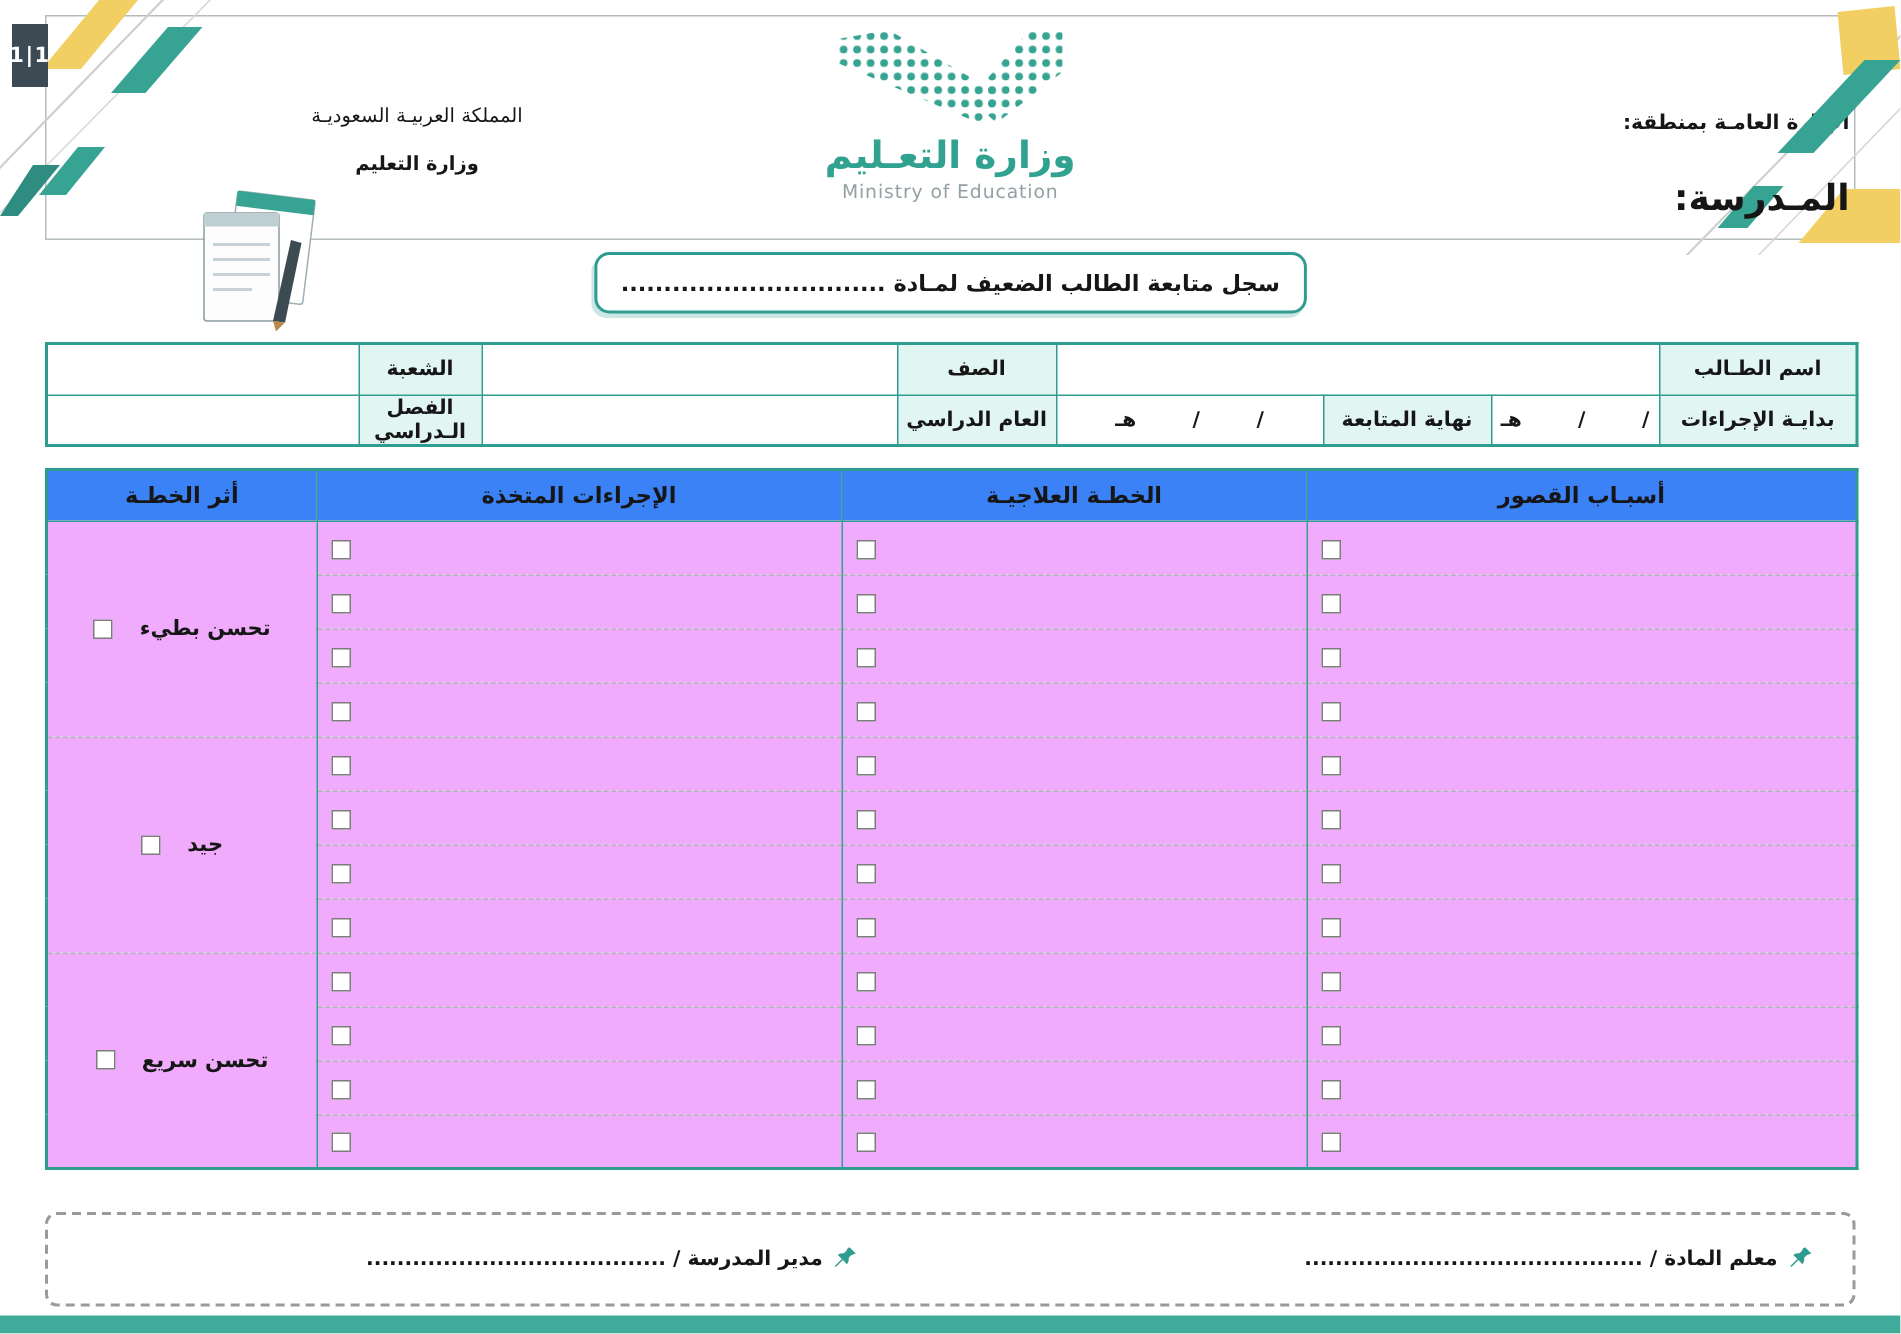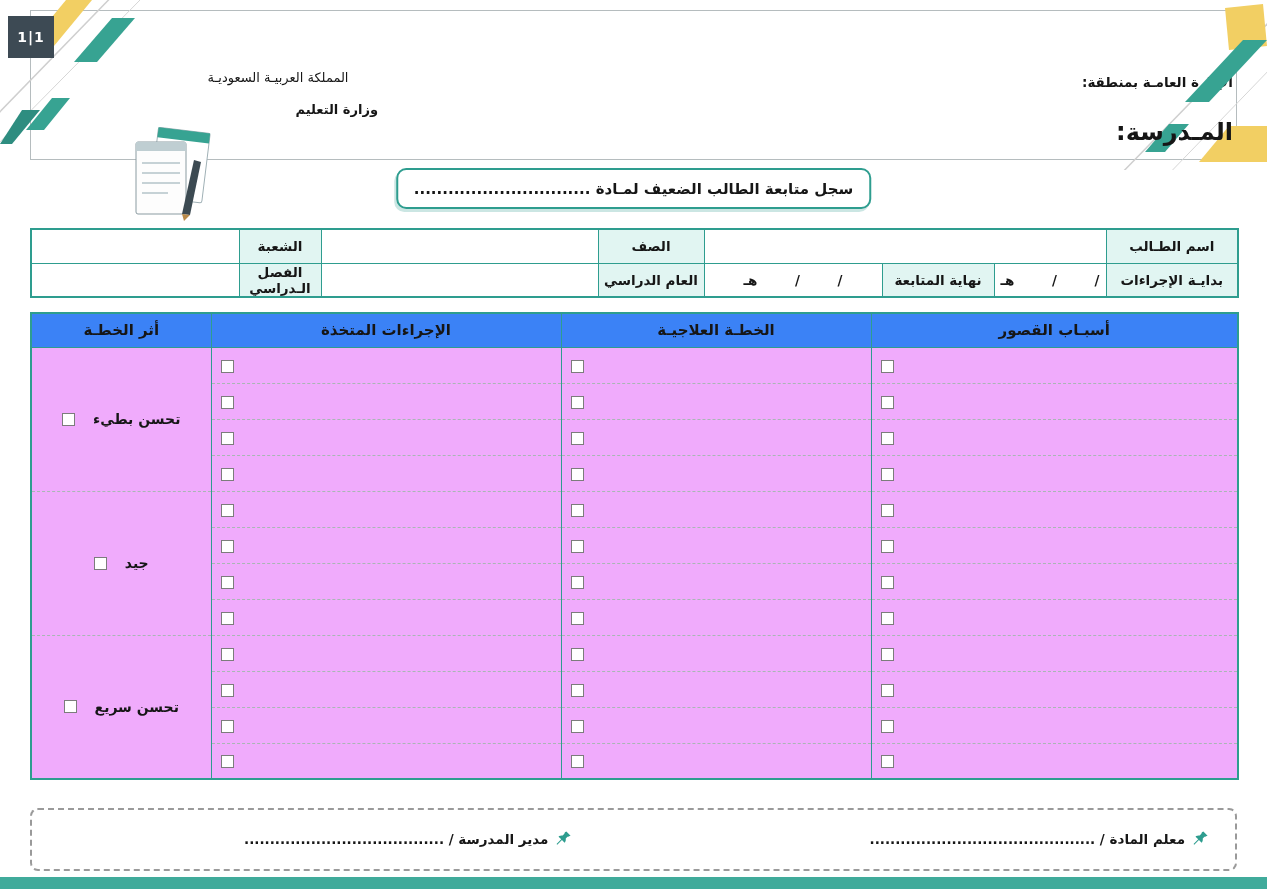--- a/index.html
+++ b/index.html
@@ -4,31 +4,31 @@
 <style>
   * { box-sizing: border-box; margin: 0; padding: 0; }
   body { background:#e8e8e8; font-family:"DejaVu Sans", sans-serif; }
   .page { position:relative; width:1267px; height:889px; background:#fff; overflow:hidden; color:#161616; }
 
   
   .deco { position:absolute; z-index:5; pointer-events:none; }
   .deco-tl { left:0; top:0; }
   .deco-tr { right:0; top:0; }
 
-  .page-indicator { position:absolute; left:8px; top:16px; width:46px; height:42px; background:#3d4a54;
+  .page-indicator { position:absolute; left:8px; top:16px; width:24px; height:42px; background:#3d4a54;
     color:#fff; z-index:6; display:flex; align-items:center; justify-content:center;
     font-size:14px; font-weight:bold; letter-spacing:1px; }
 
   
   .header-box { position:absolute; left:30px; top:10px; width:1207px; height:150px;
     border:1px solid #b5bcbe; background:#fff; z-index:1; }
   .hdr-region { position:absolute; right:34px; top:74px; font-size:13.5px; font-weight:bold; direction:rtl; z-index:2; }
   .hdr-school { position:absolute; right:34px; top:118px; font-size:24px; font-weight:bold; direction:rtl; z-index:6; }
   .hdr-kingdom { position:absolute; left:178px; top:70px; width:200px; text-align:center; font-size:13px; font-weight:normal; direction:rtl; z-index:2; }
-  .hdr-ministry { position:absolute; left:178px; top:102px; width:200px; font-size:13px; font-weight:bold; direction:rtl; z-index:2; }
+  .hdr-ministry { position:absolute; left:178px; top:102px; width:200px; text-align:center; font-size:13px; font-weight:bold; direction:rtl; z-index:2; }
 
   .logo { position:absolute; left:50%; top:20px; transform:translateX(-50%); text-align:center; z-index:2; }
   .logo-ar { color:#31a190; font-size:25px; font-weight:bold; direction:rtl; margin-top:1px; }
   .logo-en { color:#94a0a3; font-size:12.5px; letter-spacing:.6px; margin-top:2px; }
 
   .notepad { position:absolute; left:124px; top:126px; z-index:6; }
 
   
   .title-box { position:absolute; left:50%; top:168px; transform:translateX(-50%);
     min-width:442px; height:41px; background:#fff; border:2.5px solid #2e9d8f; border-radius:10px;
@@ -90,20 +90,33 @@
   </div>
 
   <div class="page-indicator">1|1</div>
 
   <div class="header-box"></div>
   <div class="hdr-region">الإدارة العامـة بمنطقة:</div>
   <div class="hdr-school">المـدرسة:</div>
   <div class="hdr-kingdom">المملكة العربيـة السعوديـة</div>
   <div class="hdr-ministry">وزارة التعليم</div>
 
+  <div class="logo">
+    <svg width="150" height="64">
+      <defs>
+        <pattern id="dotp" width="9" height="9" patternUnits="userSpaceOnUse">
+          <circle cx="4" cy="4" r="2.6" fill="#37a392"></circle>
+        </pattern>
+      </defs>
+      <polygon points="0,6 34,0 110,44 94,62 0,22" fill="url(#dotp)"></polygon>
+      <polygon points="150,0 150,28 106,62 88,46 128,0" fill="url(#dotp)"></polygon>
+    </svg>
+    <div class="logo-ar">وزارة التعـليم</div>
+    <div class="logo-en">Ministry of Education</div>
+  </div>
 
   <div class="notepad">
     <svg width="92" height="95" viewBox="0 0 92 95">
       <g transform="rotate(7 55 40)">
         <rect x="30" y="4" width="52" height="70" rx="2" fill="#fff" stroke="#9fb0b5"></rect>
         <rect x="30" y="4" width="52" height="10" fill="#37a392"></rect>
       </g>
       <rect x="12" y="16" width="50" height="72" rx="2" fill="#fdfdfd" stroke="#8a9ba1"></rect>
       <rect x="12" y="16" width="50" height="9" fill="#bfced2"></rect>
       <line x1="18" y1="37" x2="56" y2="37" stroke="#c6d2d6" stroke-width="2"></line>

